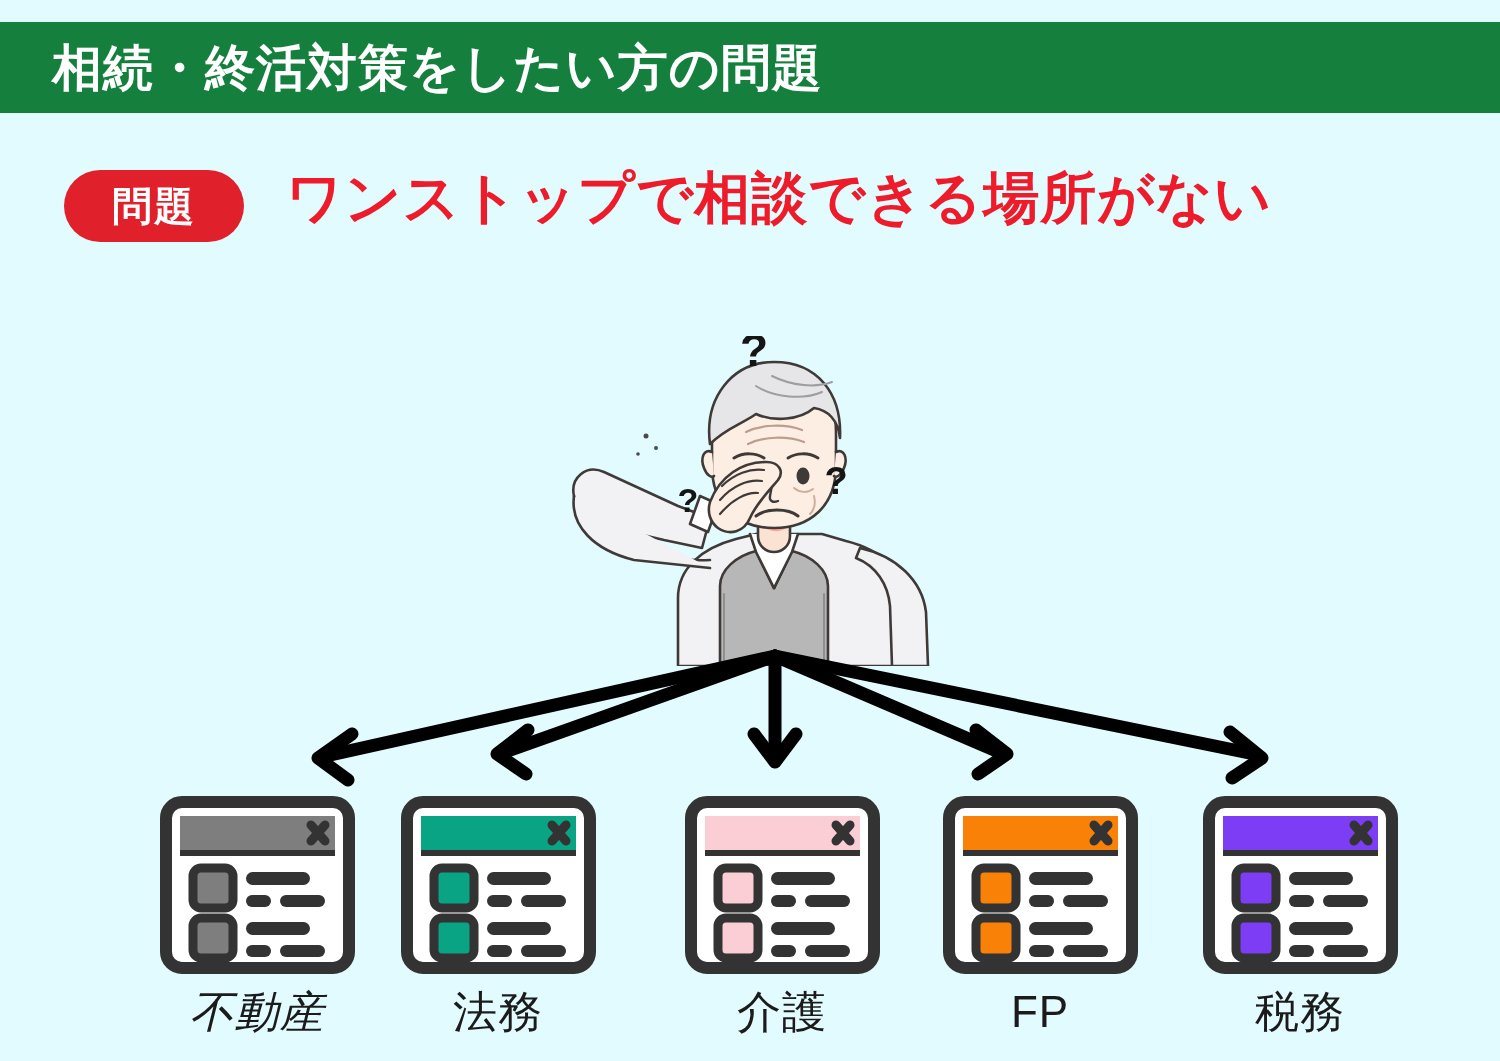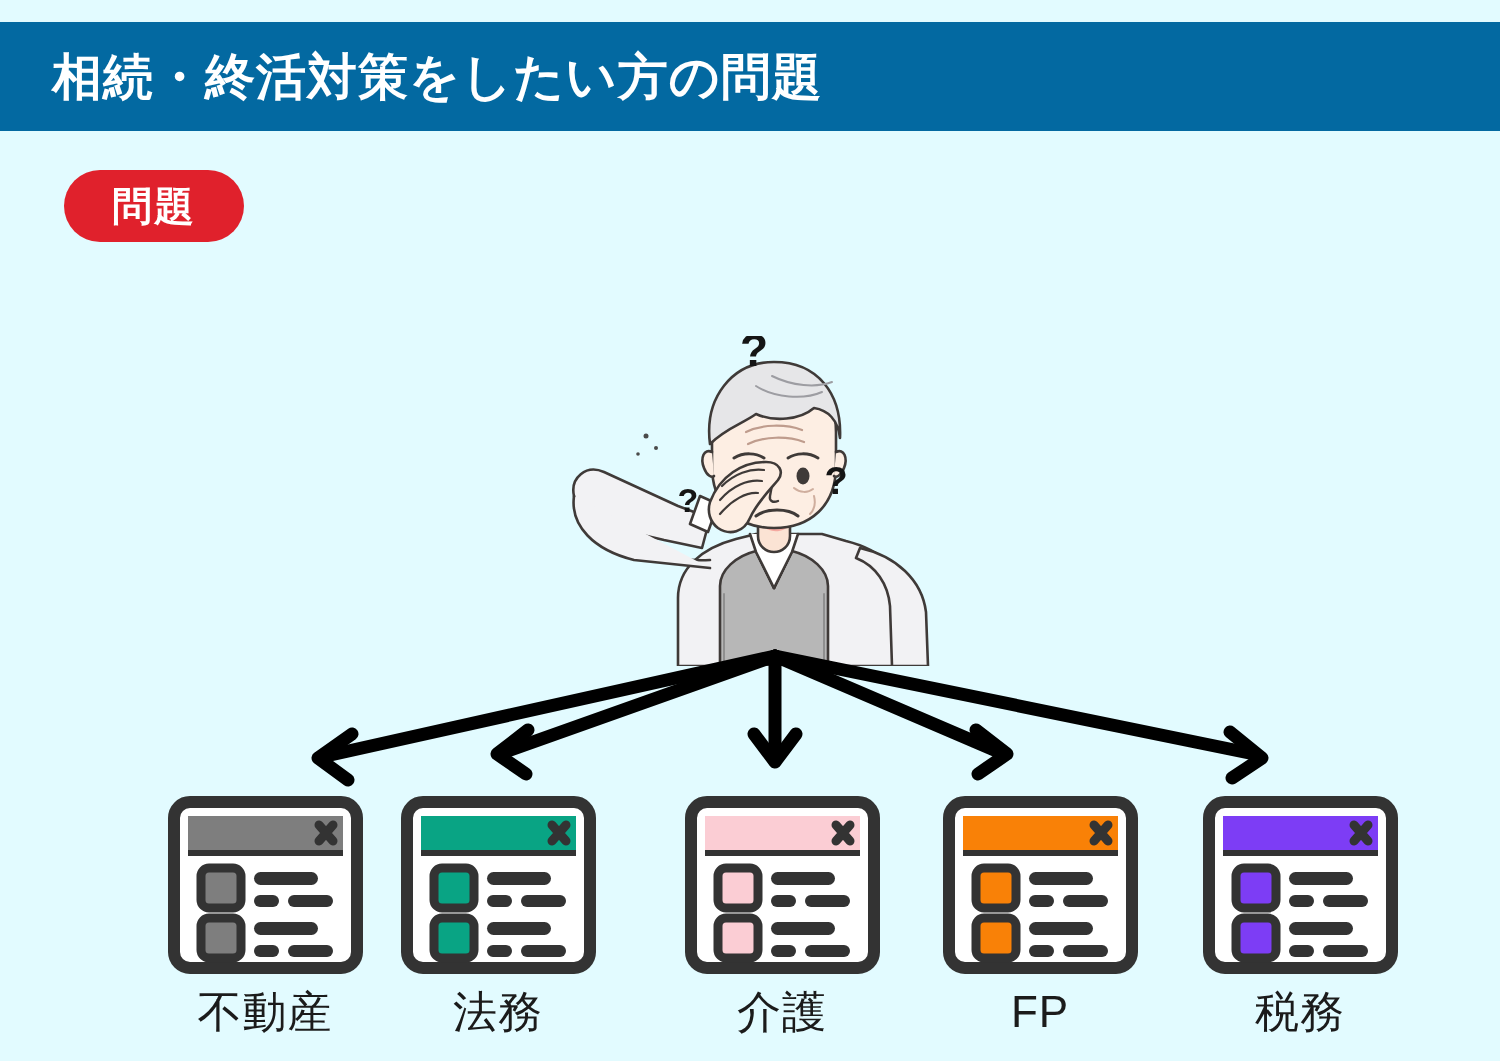--- a/index.html
+++ b/index.html
@@ -18,22 +18,22 @@
     background: #e2fbff;
     overflow: hidden;
   }
 
   
   .header-bar {
     position: absolute;
     left: 0;
     top: 22px;
     width: 1500px;
-    height: 109px;
-    background: #0369a1;
+    height: 91px;
+    background: #15803d;
     display: flex;
     align-items: center;
   }
   .header-title {
     color: #ffffff;
     font-size: 50px;
     font-weight: bold;
     letter-spacing: 1px;
     margin-left: 52px;
     line-height: 1;
@@ -110,21 +110,21 @@
     height: 265px;
   }
   .card-col {
     position: absolute;
     top: 0;
     width: 230px;
     display: flex;
     flex-direction: column;
     align-items: center;
   }
-  .card-col.c0 { left: 150px; }
+  .card-col.c0 { left: 142px; font-style: italic; }
   .card-col.c1 { left: 383px; }
   .card-col.c2 { left: 667px; }
   .card-col.c3 { left: 925px; }
   .card-col.c4 { left: 1185px; }
 
   .window-icon {
     width: 195px;
     height: 178px;
   }
   .window-icon svg { display: block; }
@@ -146,20 +146,21 @@
 
   <div class="header-bar">
     <div class="header-title">相続・終活対策をしたい方の問題</div>
   </div>
 
   <div class="problem-row">
     <div class="problem-badge">
       <span class="problem-badge-label">問題</span>
     </div>
     <div class="headline">
+      <span class="line2">ワンストップで相談できる場所がない</span>
     </div>
   </div>
 
   <div class="illustration">
     <svg width="430" height="330" viewBox="0 0 430 330" xmlns="http://www.w3.org/2000/svg">
       <g fill="none" stroke="#3f3a38" stroke-width="2.6" stroke-linecap="round" stroke-linejoin="round">
 
         <path d="M118 330 L118 262 C118 232 142 212 176 203 L196 198 L262 198 L286 205 C322 214 346 236 346 266 L346 330 Z" fill="#f2f2f4"></path>
 
         <path d="M300 212 C336 220 362 244 366 276 L368 330 L332 330 L330 270 C328 248 316 230 296 222 Z" fill="#f2f2f4"></path>

